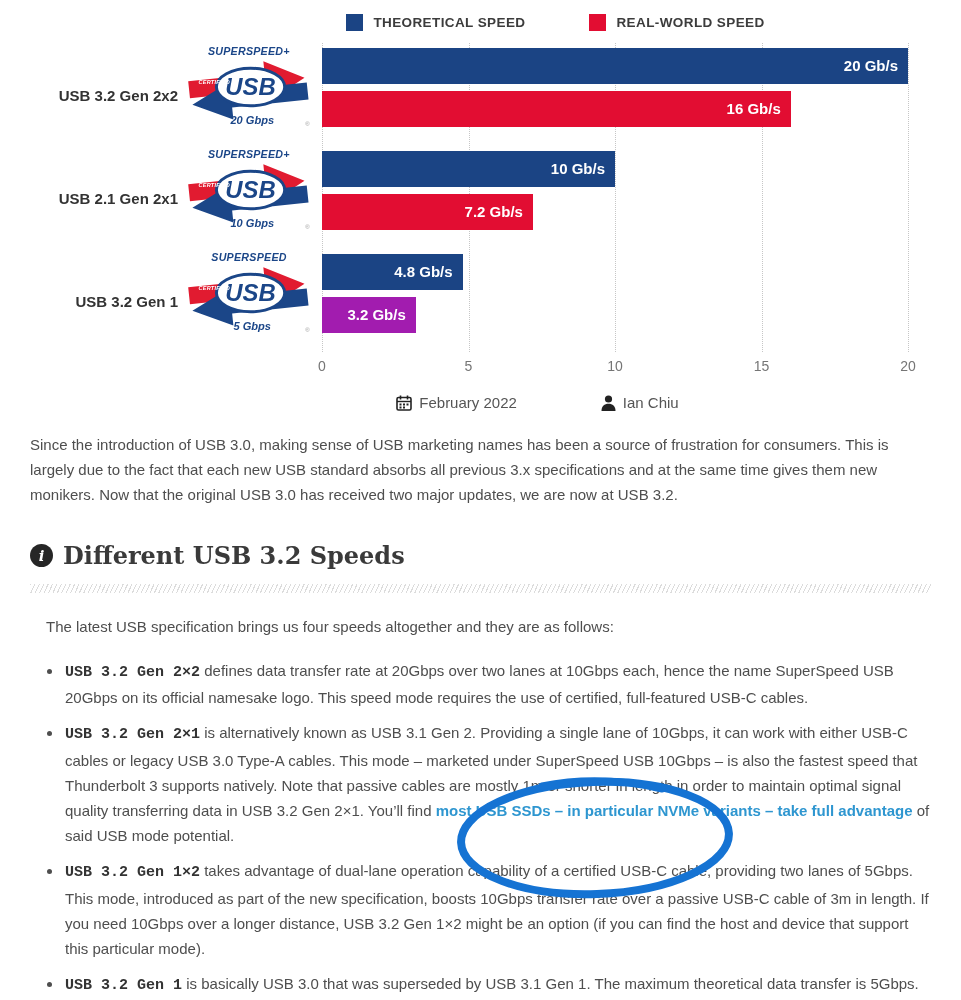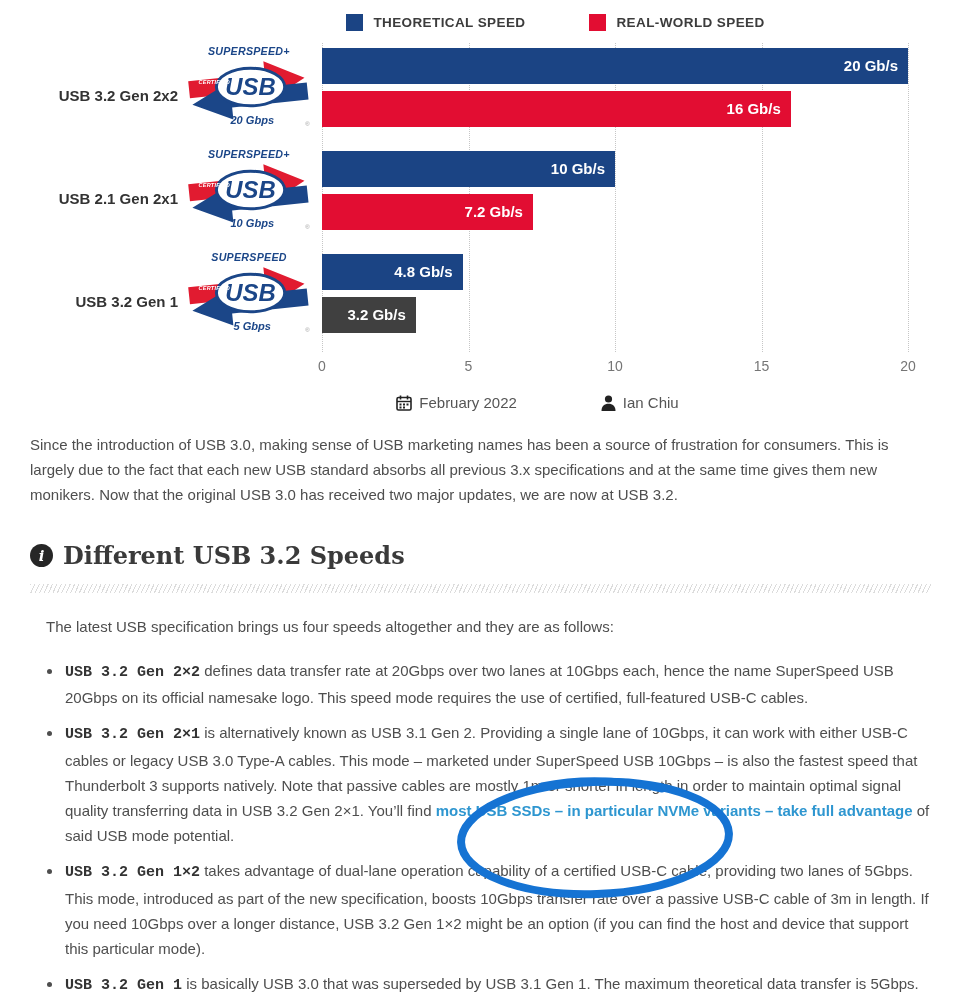--- a/index.html
+++ b/index.html
@@ -188,21 +188,21 @@
             <text x="78" y="59" text-anchor="middle" class="lg-usb">USB</text>
             <text x="17" y="46" class="lg-cert">CERTIFIED</text>
             <text x="80" y="93" text-anchor="middle" class="lg-speed">5 Gbps</text>
             <text x="142" y="96" class="lg-reg">®</text>
           </svg>
         </div>
         <div class="bar-stack">
           <div class="bar" style="width: 24%; background: rgb(27, 68, 132);">
             <span class="bar-label">4.8 Gb/s</span>
           </div>
-          <div class="bar" style="width: 16%; background: #404040;">
+          <div class="bar" style="width: 16%; background: #a21caf;">
             <span class="bar-label">3.2 Gb/s</span>
           </div>
         </div>
       </div>
 
       <div class="axis">
         <span class="tick" style="left:0%">0</span>
         <span class="tick" style="left:25%">5</span>
         <span class="tick" style="left:50%">10</span>
         <span class="tick" style="left:75%">15</span>

